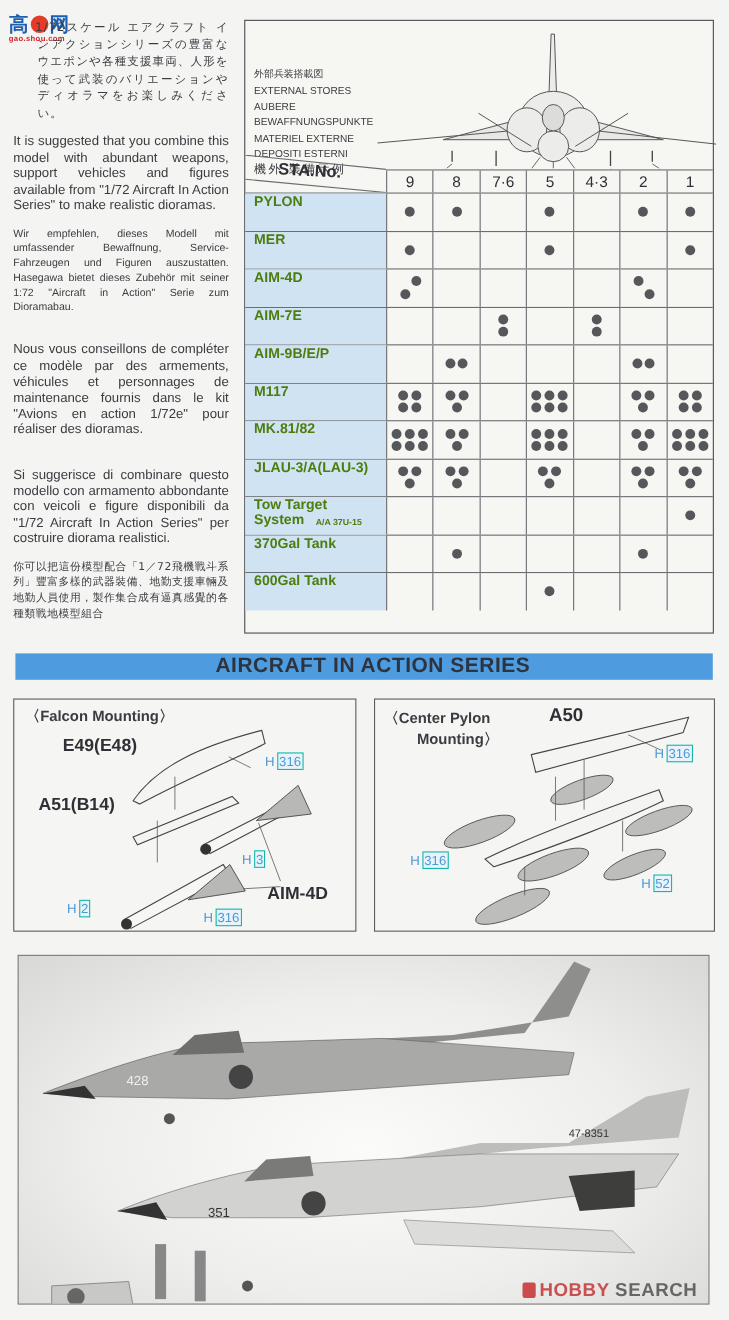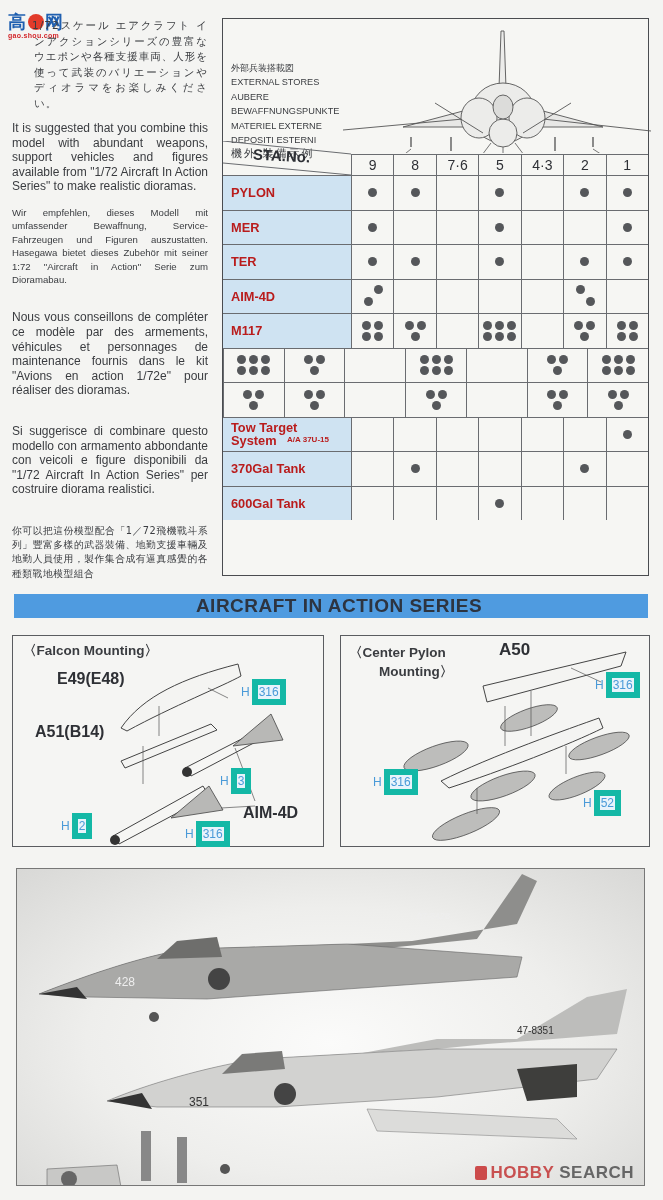--- a/index.html
+++ b/index.html
@@ -25,62 +25,62 @@
   .stores-legend .jp2 { font-family: "DejaVu Sans", sans-serif; font-size: 11px; letter-spacing: 2px; }
   .jet { position: absolute; left: 120px; top: 4px; width: 310px; height: 130px; }
 
   .grid { position: absolute; left: 0; top: 122px; width: 425px; }
   .grid-head { position: relative; height: 34px; }
   .sta-label { position: absolute; left: 0; top: 0; width: 128px; height: 34px; }
   .sta-label span { position: absolute; left: 30px; top: 6px; font-size: 15px; font-weight: bold; color: #2e3035; transform: rotate(3deg); }
   .sta-nums { position: absolute; left: 128px; top: 13px; right: 0; height: 21px; display: flex; border-top: 1px solid #6a6c70; }
   .sta-nums div { flex: 1; text-align: center; font-size: 14px; line-height: 20px; color: #2e3035; border-left: 1px solid #6a6c70; }
   .row { display: flex; height: 34.5px; border-top: 1px solid #6a6c70; }
-  .row .name { width: 128px; background: #cfe3f2; font-size: 12.8px; font-weight: bold; padding-left: 8px; display: flex; align-items: center; color: #b91c1c; line-height: 13px; }
+  .row .name { width: 128px; background: #cfe3f2; font-size: 12.8px; font-weight: bold; padding-left: 8px; display: flex; color: #4d7c0f; line-height: 13px; }
   .row .name small { font-size: 8px; font-weight: bold; margin-left: 6px; }
   .row .cell { flex: 1; border-left: 1px solid #6a6c70; display: flex; align-items: center; justify-content: center; }
   .dots { display: grid; gap: 2px; justify-items: center; }
   .d { width: 9px; height: 9px; border-radius: 50%; background: #55575a; }
   .tri { display: flex; flex-direction: column; align-items: center; gap: 2px; }
   .tri .top { display: flex; gap: 3px; }
   .diag-l { position: relative; width: 22px; height: 22px; }
   .diag-l .d { position: absolute; }
 
   
   .banner { position: absolute; left: 14px; top: 594px; width: 634px; height: 24px; background: #4f9be0; text-align: center; padding-left: 16px; }
   .banner span { font-size: 19px; font-weight: bold; color: #2d3440; line-height: 24px; letter-spacing: 0.5px; }
 
   .panel { position: absolute; top: 635px; height: 212px; border: 1.2px solid #5a5c60; background: #f5f5f3; }
   .panel.fal { left: 12px; width: 312px; }
   .panel.cen { left: 340px; width: 310px; }
   .panel .title { position: absolute; font-size: 13.5px; font-weight: bold; color: #3a3c40; }
   .panel .lbl { position: absolute; font-size: 15px; font-weight: bold; color: #2e3035; }
   .ref { position: absolute; font-size: 12px; color: #4a9ad8; white-space: nowrap; }
-  .ref b { font-weight: normal; border: 6px solid #14b8a6; padding: 0 1px; margin-left: 2px; background: #e8f3fb; }
+  .ref b { font-weight: normal; border: 1px solid #14b8a6; padding: 0 1px; margin-left: 2px; background: #e8f3fb; }
 
   .photo { position: absolute; left: 16px; top: 868px; width: 629px; height: 318px; border: 1px solid #777; background: radial-gradient(ellipse at 50% 55%, #fbfbfa 0%, #eeeeec 55%, #d8d8d6 100%); overflow: hidden; }
   .hs { position: absolute; right: 10px; bottom: 2px; font-size: 17px; font-weight: bold; color: #666; letter-spacing: 0.5px; }
   .hs .ic { display: inline-block; width: 12px; height: 14px; background: #cc4b4b; border-radius: 2px; vertical-align: -2px; margin-right: 3px; }
   .hs .hobby { color: #c85050; }
 </style>
 </head>
 <body>
 
 <div class="wm">
   <span class="big">高<span class="dot"></span>网</span>
   <div class="url">gao.shou.com</div>
 </div>
 
 <div class="left-col">
   <p class="p jp">1/72スケール エアクラフト インアクションシリーズの豊富なウエポンや各種支援車両、人形を使って武装のバリエーションやディオラマをお楽しみください。</p>
   <p class="p" style="margin-top:10px">It is suggested that you combine this model with abundant weapons, support vehicles and figures available from "1/72 Aircraft In Action Series" to make realistic dioramas.</p>
   <p class="p de" style="margin-top:12px">Wir empfehlen, dieses Modell mit umfassender Bewaffnung, Service-Fahrzeugen und Figuren auszustatten. Hasegawa bietet dieses Zubehör mit seiner 1:72 "Aircraft in Action" Serie zum Dioramabau.</p>
   <p class="p" style="margin-top:24px">Nous vous conseillons de compléter ce modèle par des armements, véhicules et personnages de maintenance fournis dans le kit "Avions en action 1/72e" pour réaliser des dioramas.</p>
   <p class="p" style="margin-top:26px">Si suggerisce di combinare questo modello con armamento abbondante con veicoli e figure disponibili da "1/72 Aircraft In Action Series" per costruire diorama realistici.</p>
-  <p class="p zh" style="margin-top:27px">你可以把這份模型配合「1／72飛機戰斗系列」豐富多樣的武器裝備、地勤支援車輛及地勤人員使用，製作集合成有逼真感覺的各種類戰地模型組合</p>
+  <p class="p zh" style="margin-top:12px">你可以把這份模型配合「1／72飛機戰斗系列」豐富多樣的武器裝備、地勤支援車輛及地勤人員使用，製作集合成有逼真感覺的各種類戰地模型組合</p>
 </div>
 
 <div class="stores">
   <div class="stores-legend">
     <div class="jp">外部兵装搭載図</div>
     <div>EXTERNAL STORES</div>
     <div>AUBERE</div>
     <div>BEWAFFNUNGSPUNKTE</div>
     <div>MATERIEL EXTERNE</div>
     <div>DEPOSITI ESTERNI</div>
@@ -173,42 +173,20 @@
             <span class="d"></span>
           </div>
           <div class="cell"></div>
           <div class="cell"></div>
           <div class="cell">
             <span class="d"></span>
           </div>
         </div>
         <div class="row">
           <div class="name">
-            <span>TER</span>
-          </div>
-          <div class="cell">
-            <span class="d"></span>
-          </div>
-          <div class="cell">
-            <span class="d"></span>
-          </div>
-          <div class="cell"></div>
-          <div class="cell">
-            <span class="d"></span>
-          </div>
-          <div class="cell"></div>
-          <div class="cell">
-            <span class="d"></span>
-          </div>
-          <div class="cell">
-            <span class="d"></span>
-          </div>
-        </div>
-        <div class="row">
-          <div class="name">
             <span>AIM-4D</span>
           </div>
           <div class="cell">
             <span class="diag-l">
               <span class="d" style="left:12px;top:0"></span>
               <span class="d" style="left:2px;top:12px"></span>
             </span>
           </div>
           <div class="cell"></div>
           <div class="cell"></div>
@@ -217,20 +195,64 @@
           <div class="cell">
             <span class="diag-l">
               <span class="d" style="left:2px;top:0"></span>
               <span class="d" style="left:12px;top:12px"></span>
             </span>
           </div>
           <div class="cell"></div>
         </div>
         <div class="row">
           <div class="name">
+            <span>AIM-7E</span>
+          </div>
+          <div class="cell"></div>
+          <div class="cell"></div>
+          <div class="cell">
+            <span class="dots" style="grid-template-columns:9px">
+              <span class="d"></span>
+              <span class="d"></span>
+            </span>
+          </div>
+          <div class="cell"></div>
+          <div class="cell">
+            <span class="dots" style="grid-template-columns:9px">
+              <span class="d"></span>
+              <span class="d"></span>
+            </span>
+          </div>
+          <div class="cell"></div>
+          <div class="cell"></div>
+        </div>
+        <div class="row">
+          <div class="name">
+            <span>AIM-9B/E/P</span>
+          </div>
+          <div class="cell"></div>
+          <div class="cell">
+            <span class="dots" style="grid-template-columns:repeat(2,9px)">
+              <span class="d"></span>
+              <span class="d"></span>
+            </span>
+          </div>
+          <div class="cell"></div>
+          <div class="cell"></div>
+          <div class="cell"></div>
+          <div class="cell">
+            <span class="dots" style="grid-template-columns:repeat(2,9px)">
+              <span class="d"></span>
+              <span class="d"></span>
+            </span>
+          </div>
+          <div class="cell"></div>
+        </div>
+        <div class="row">
+          <div class="name">
             <span>M117</span>
           </div>
           <div class="cell">
             <span class="dots" style="grid-template-columns:repeat(2,9px);column-gap:3px">
               <span class="d"></span>
               <span class="d"></span>
               <span class="d"></span>
               <span class="d"></span>
             </span>
           </div>
@@ -267,20 +289,23 @@
           <div class="cell">
             <span class="dots" style="grid-template-columns:repeat(2,9px);column-gap:3px">
               <span class="d"></span>
               <span class="d"></span>
               <span class="d"></span>
               <span class="d"></span>
             </span>
           </div>
         </div>
         <div class="row">
+          <div class="name">
+            <span>MK.81/82</span>
+          </div>
           <div class="cell">
             <span class="dots" style="grid-template-columns:repeat(3,9px);column-gap:3px">
               <span class="d"></span>
               <span class="d"></span>
               <span class="d"></span>
               <span class="d"></span>
               <span class="d"></span>
               <span class="d"></span>
             </span>
           </div>
@@ -319,20 +344,23 @@
               <span class="d"></span>
               <span class="d"></span>
               <span class="d"></span>
               <span class="d"></span>
               <span class="d"></span>
               <span class="d"></span>
             </span>
           </div>
         </div>
         <div class="row">
+          <div class="name">
+            <span>JLAU-3/A(LAU-3)</span>
+          </div>
           <div class="cell">
             <span class="tri">
               <span class="top">
                 <span class="d"></span>
                 <span class="d"></span>
               </span>
               <span class="d"></span>
             </span>
           </div>
           <div class="cell">

